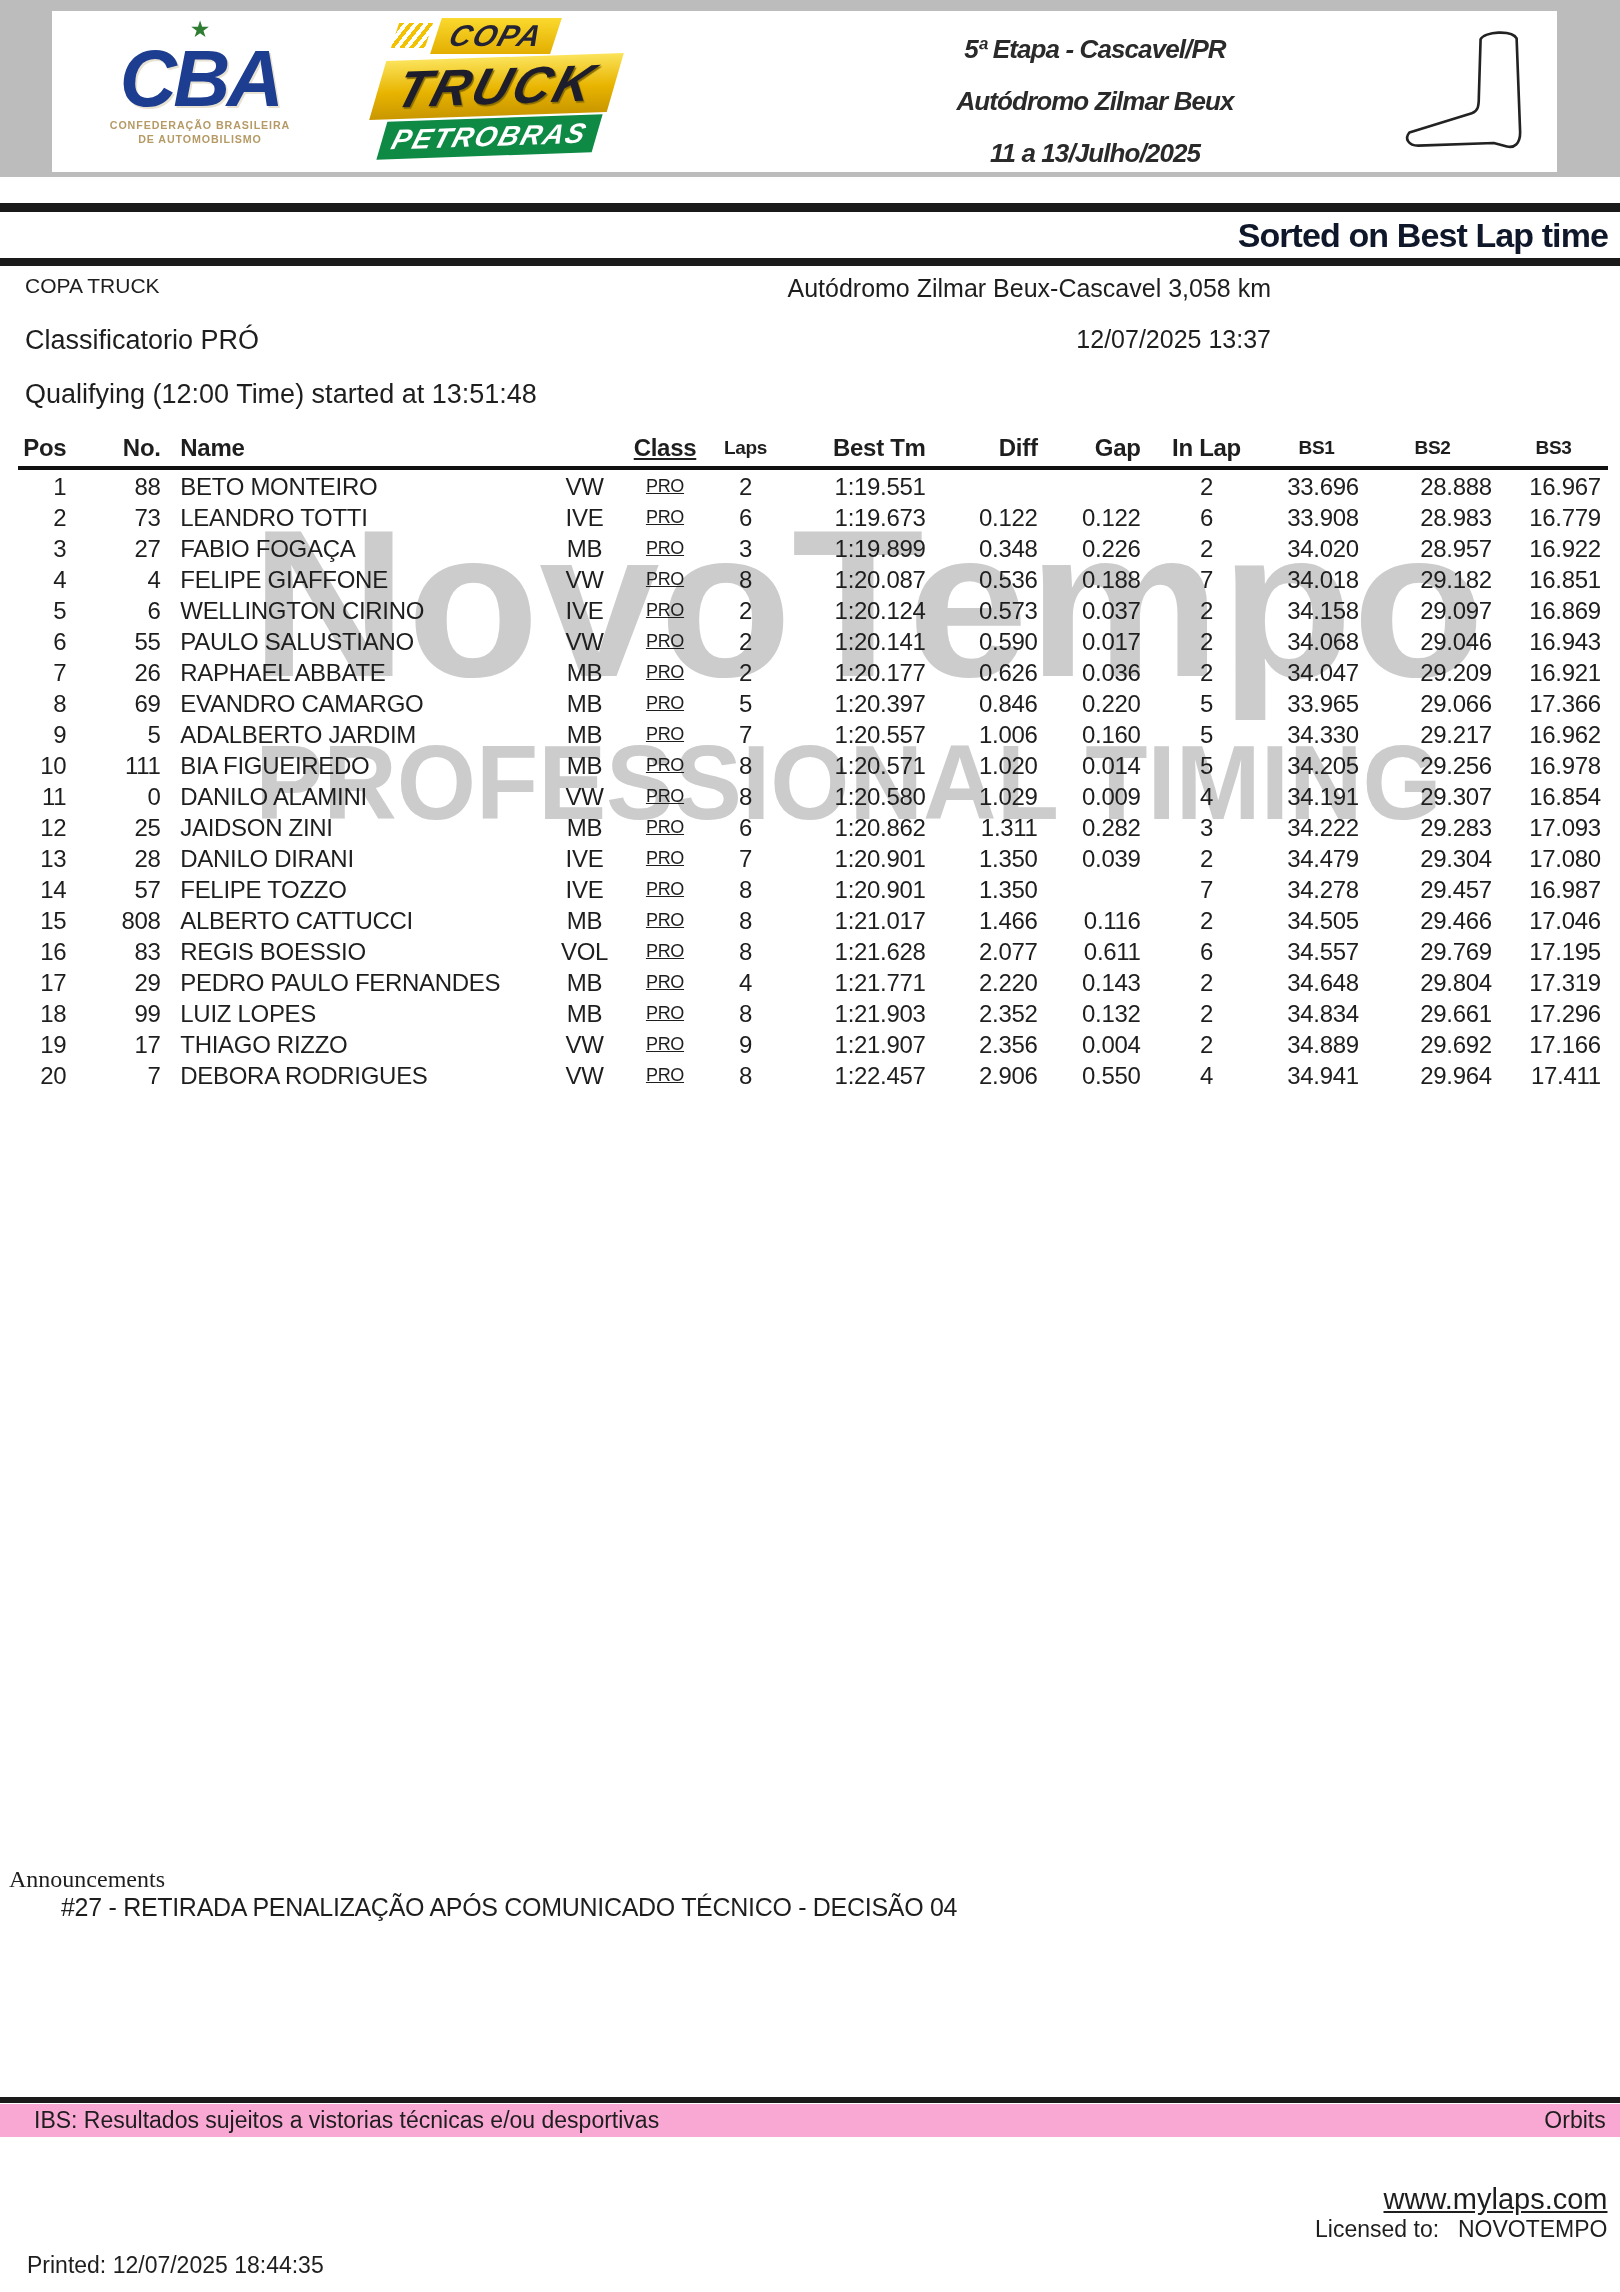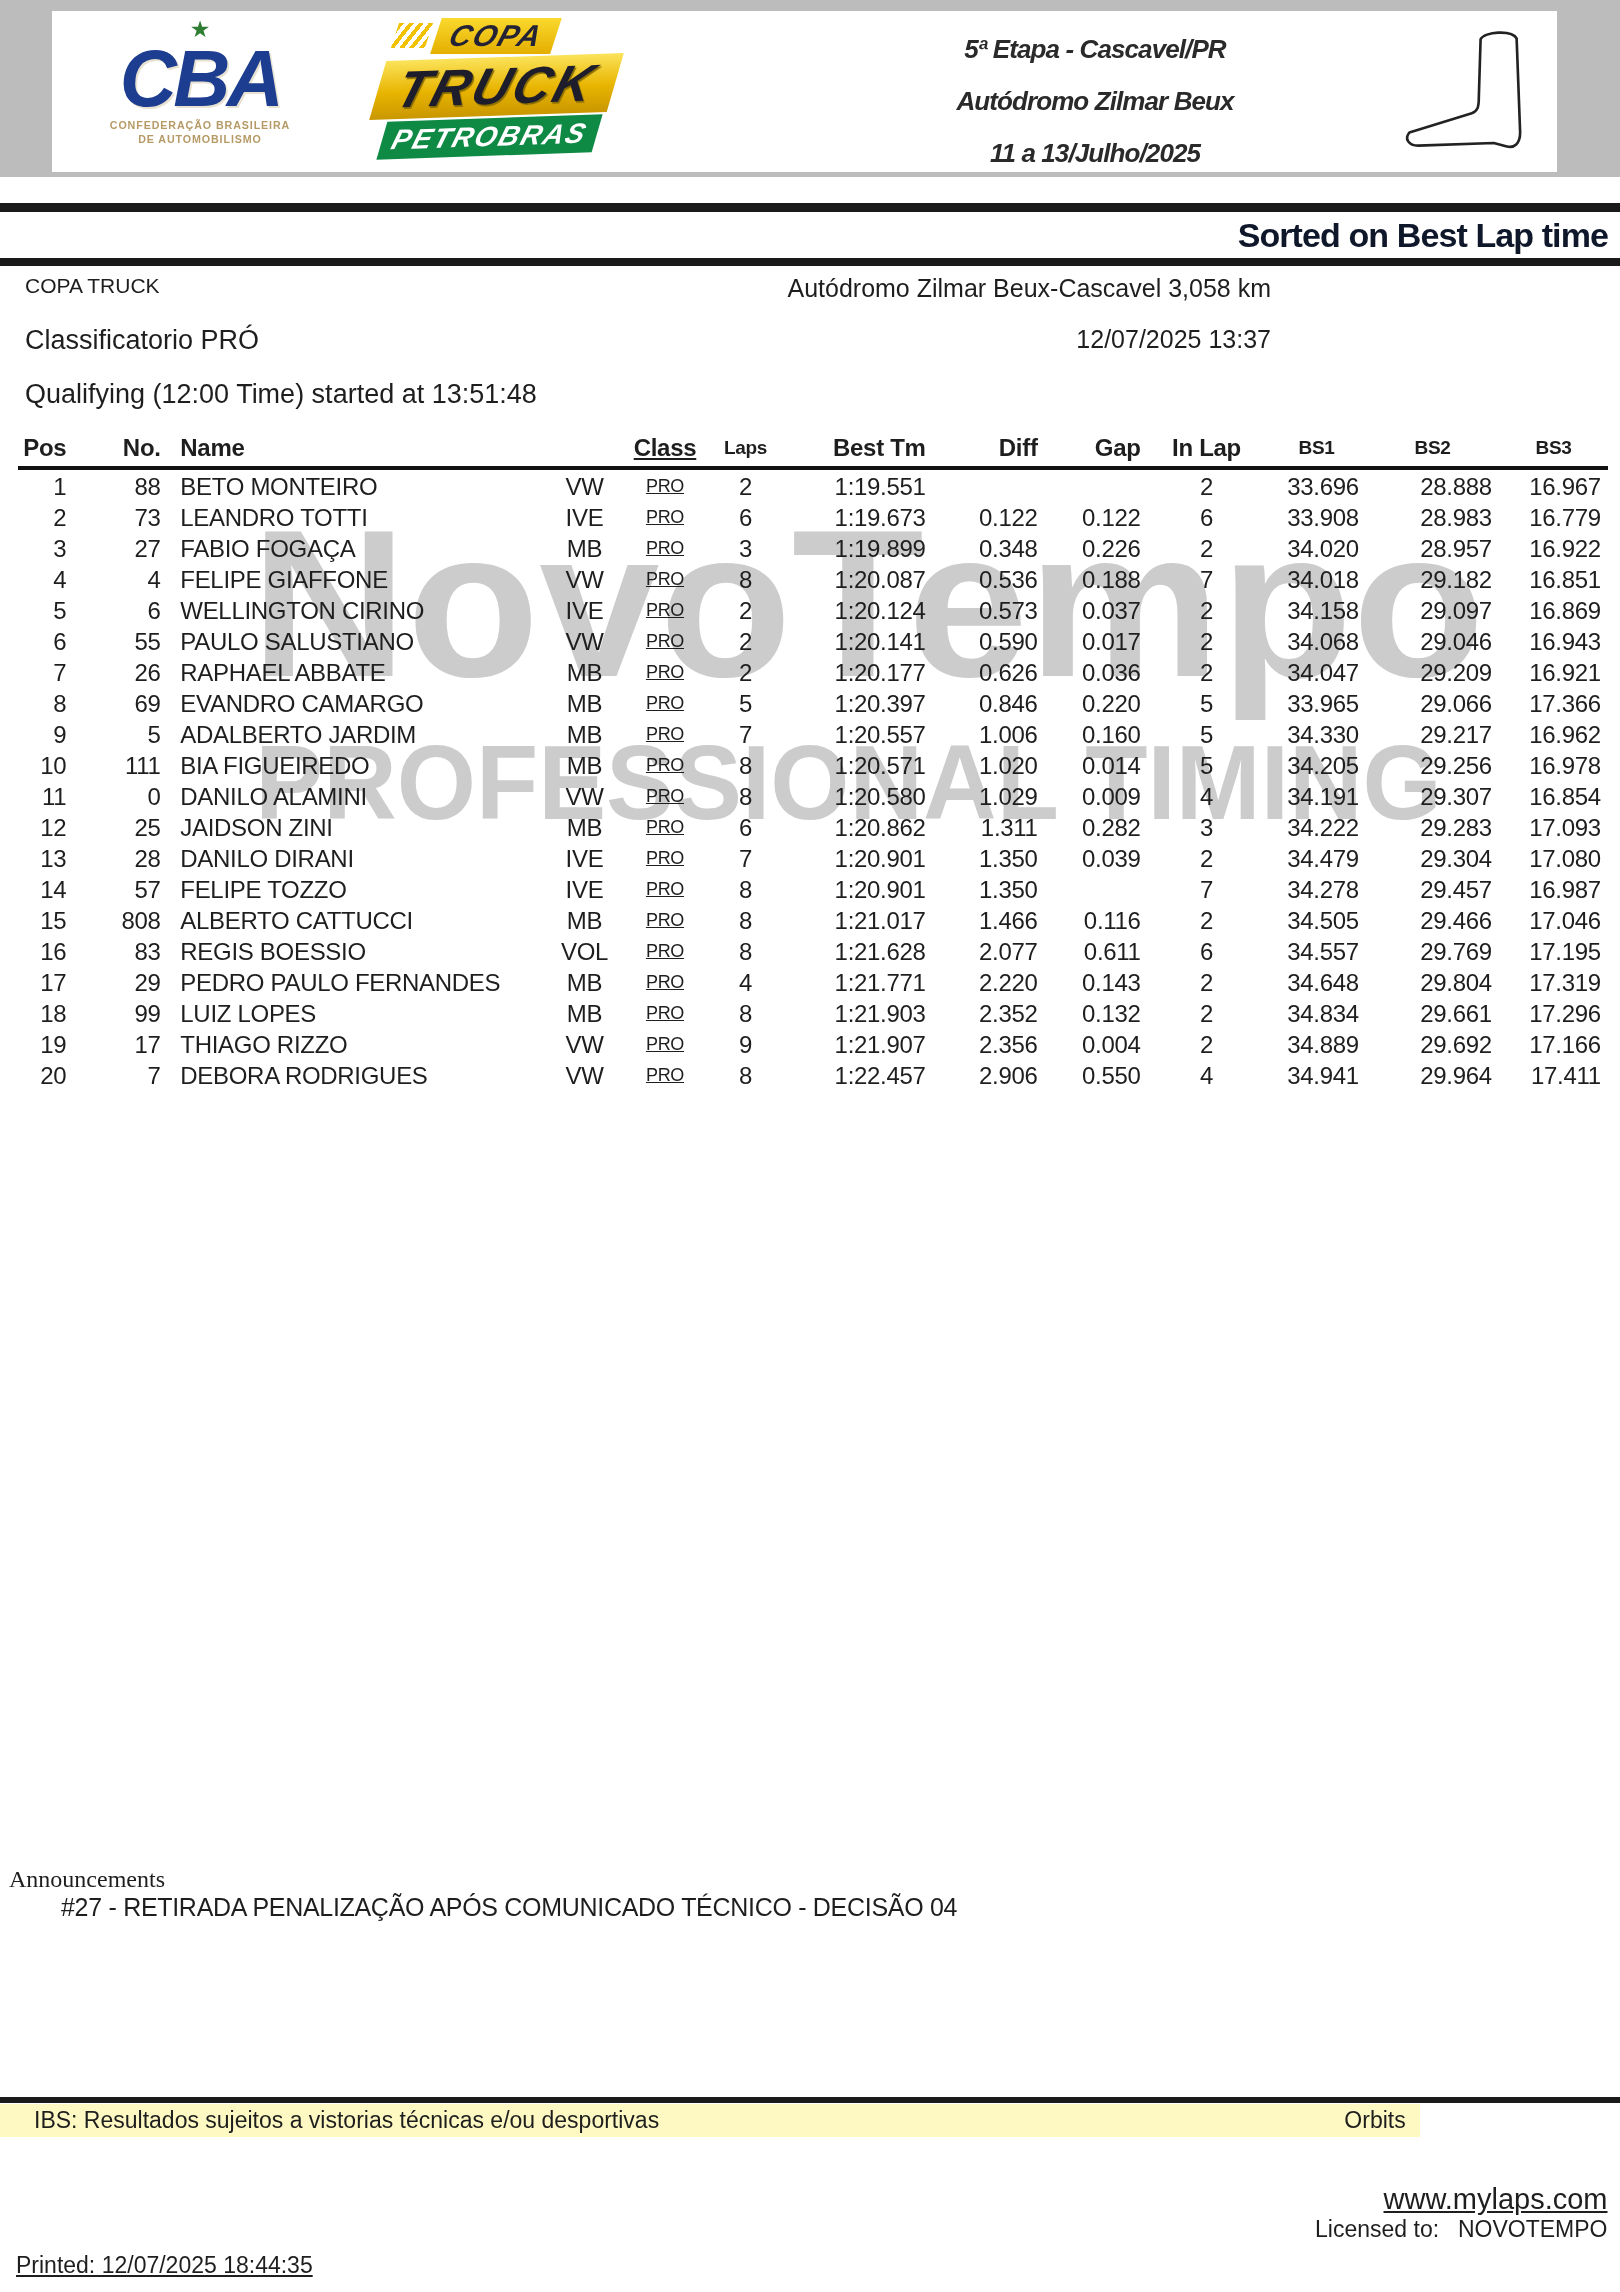--- a/index.html
+++ b/index.html
@@ -76,28 +76,28 @@
   .c-inlap{text-align:center;}
   .c-bs1,.c-bs2,.c-bs3{text-align:right;padding-right:7.2px;}
   .thead .c-bs1,.thead .c-bs2,.thead .c-bs3{text-align:center;padding-right:0;}
 
   
   .ann-title{position:absolute;left:9px;top:1866px;font-size:24px;font-family:Liberation Serif, serif;}
   .ann-item{position:absolute;left:61px;top:1893px;font-size:25px;letter-spacing:-0.3px;}
 
   
   .foot-bar{position:absolute;left:0;top:2097px;width:1620px;height:6.3px;background:#1a1a1a;}
-  .foot-gray{position:absolute;left:0;top:2104px;width:1420px;height:33px;background:#fef9c3;
+  .foot-gray{position:absolute;left:0;top:2104px;width:1620px;height:33px;background:#f9a8d4;
              display:flex;align-items:center;font-size:23px;}
   .foot-ibs{margin-left:34px;flex:1;}
   .foot-orbits{margin-right:14.3px;}
   .foot-web{position:absolute;right:12.5px;top:2183px;font-size:29px;text-decoration:underline;}
   .foot-lic{position:absolute;right:12.5px;top:2216px;font-size:23px;}
   .foot-lic .lbl{margin-right:12.5px;}
-  .printed{position:absolute;left:16px;top:2252px;font-size:23px;text-decoration:underline;}
+  .printed{position:absolute;left:27px;top:2252px;font-size:23px;}
 </style>
 </head>
 <body>
 
 <div class="page">
 
   <div class="top-band">
     <div class="header-box">
 
       <div class="cba-logo">

